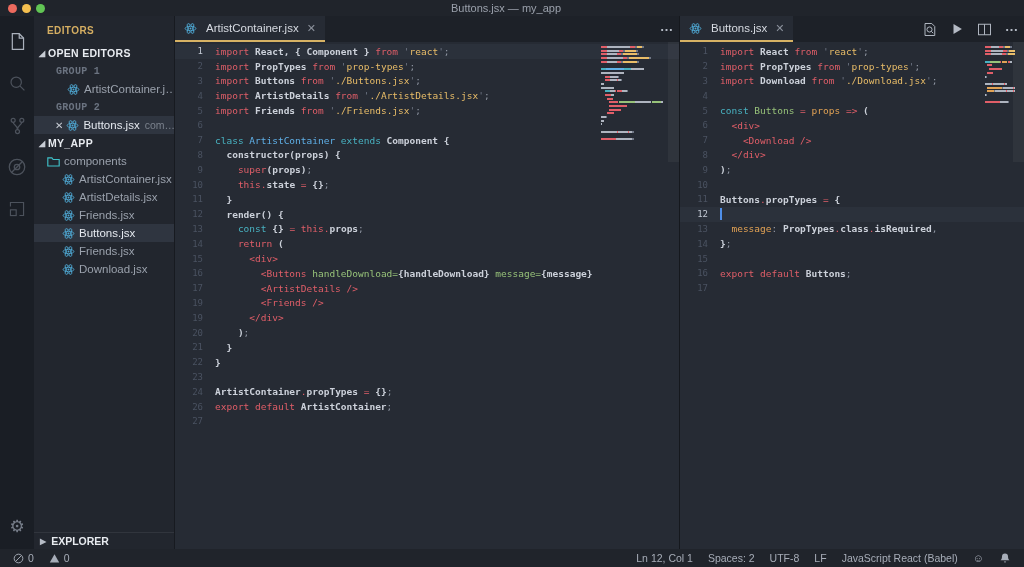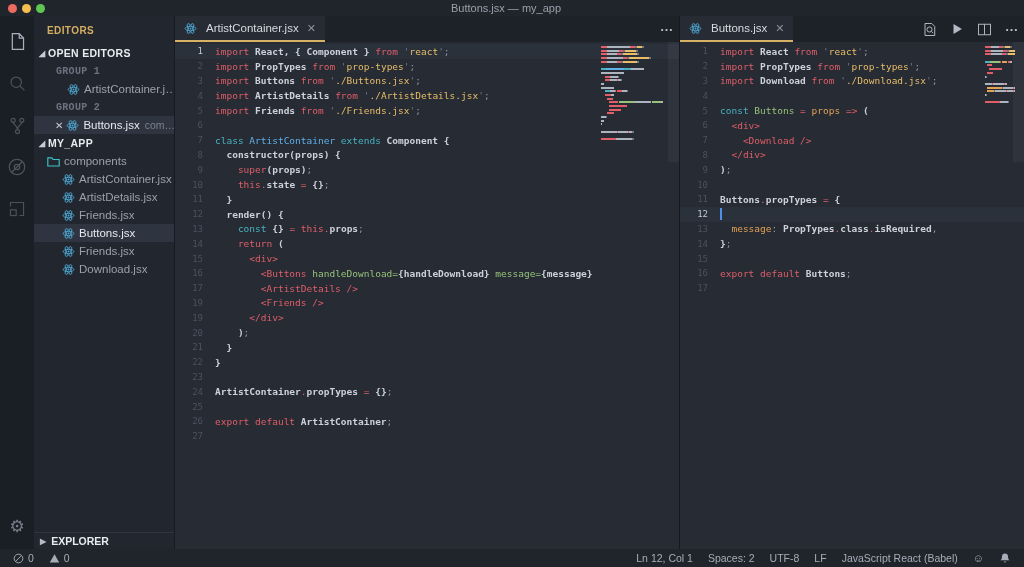--- a/index.html
+++ b/index.html
@@ -384,24 +384,20 @@
             <span class="lnum">22</span>
             <span class="ltext"><span class="tk-p">}</span></span>
           </div>
           <div class="line">
             <span class="lnum">23</span>
             <span class="ltext"></span>
           </div>
           <div class="line">
             <span class="lnum">24</span>
             <span class="ltext"><span class="tk-p">ArtistContainer</span><span class="tk-k">.</span><span class="tk-p">propTypes </span><span class="tk-k">=</span><span class="tk-p"> {}</span><span class="tk-d">;</span></span>
-          </div>
-          <div class="line">
-            <span class="lnum">25</span>
-            <span class="ltext"></span>
           </div>
           <div class="line">
             <span class="lnum">26</span>
             <span class="ltext"><span class="tk-k">export default</span><span class="tk-p"> ArtistContainer</span><span class="tk-d">;</span></span>
           </div>
           <div class="line">
             <span class="lnum">27</span>
             <span class="ltext"></span>
           </div>
         </div>

